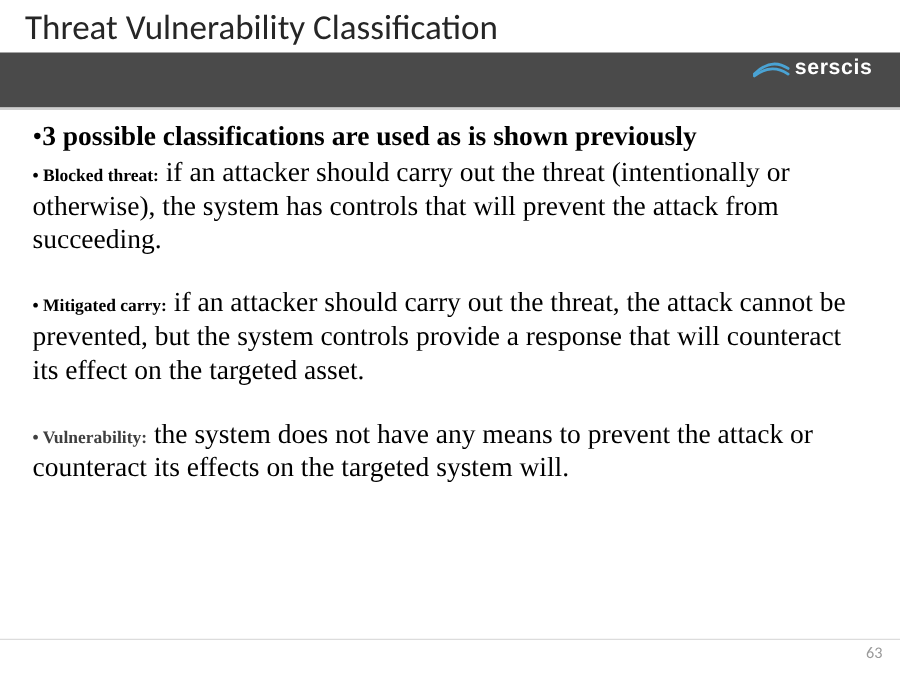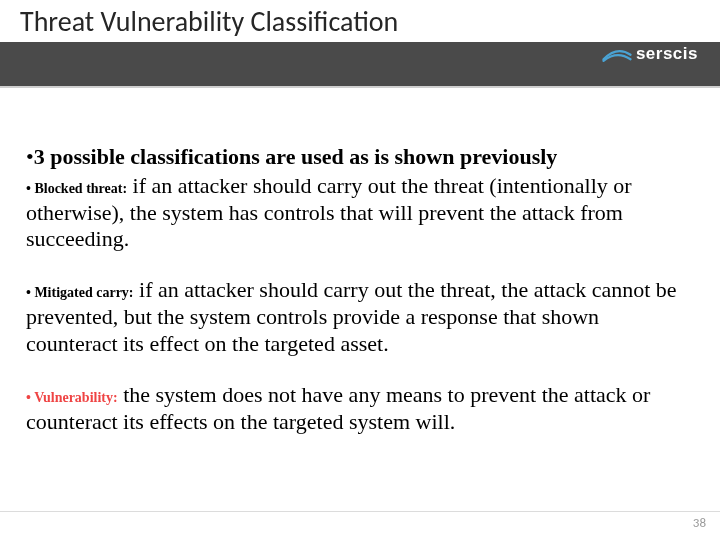--- a/index.html
+++ b/index.html
@@ -60,28 +60,27 @@
   }
   .content {
     position: absolute;
     top: 96px;
     left: 26px;
     right: 30px;
     font-family: "Times New Roman", Times, serif;
     font-size: 22px;
     line-height: 1.22;
     color: #000;
-    margin-top: 48px;
   }
   .intro { font-weight: 700; margin-bottom: 2px; }
   .intro .marker { font-weight: 400; }
   .bullet { margin-top: 0; }
   .bullet + .bullet-gap { height: 24px; }
   .label { font-weight: 700; font-size: 14px; }
-  .label.red { color: #ef4444; }
+  .label.red { color: #404040; }
   .body-text { font-size: 22px; }
   .pagenum {
     position: absolute;
     right: 14px;
     bottom: 10px;
     font-size: 13px;
     color: #9a9a9a;
     font-family: Calibri, Arial, sans-serif;
   }
   .footer-line {
@@ -118,24 +117,24 @@
     <p class="intro">
       <span class="marker">•</span><span>3 possible classifications are used as is shown previously</span>
     </p>
 
     <p class="bullet">
       <span class="label">• Blocked threat:</span><span class="body-text"> if an attacker should carry out the threat (intentionally or otherwise), the system has controls that will prevent the attack from succeeding.</span>
     </p>
     <div class="bullet-gap"></div>
 
     <p class="bullet">
-      <span class="label">• Mitigated carry:</span><span class="body-text"> if an attacker should carry out the threat, the attack cannot be prevented, but the system controls provide a response that shown counteract its effect on the targeted asset.</span>
+      <span class="label">• Mitigated carry:</span><span class="body-text"> if an attacker should carry out the threat, the attack cannot be prevented, but the system controls provide a response that will counteract its effect on the targeted asset.</span>
     </p>
     <div class="bullet-gap"></div>
 
     <p class="bullet">
       <span class="label red">• Vulnerability:</span><span class="body-text"> the system does not have any means to prevent the attack or counteract its effects on the targeted system will.</span>
     </p>
   </div>
 
   <div class="footer-line"></div>
-  <div class="pagenum">38</div>
+  <div class="pagenum">63</div>
 </div>
 
 </body></html>

